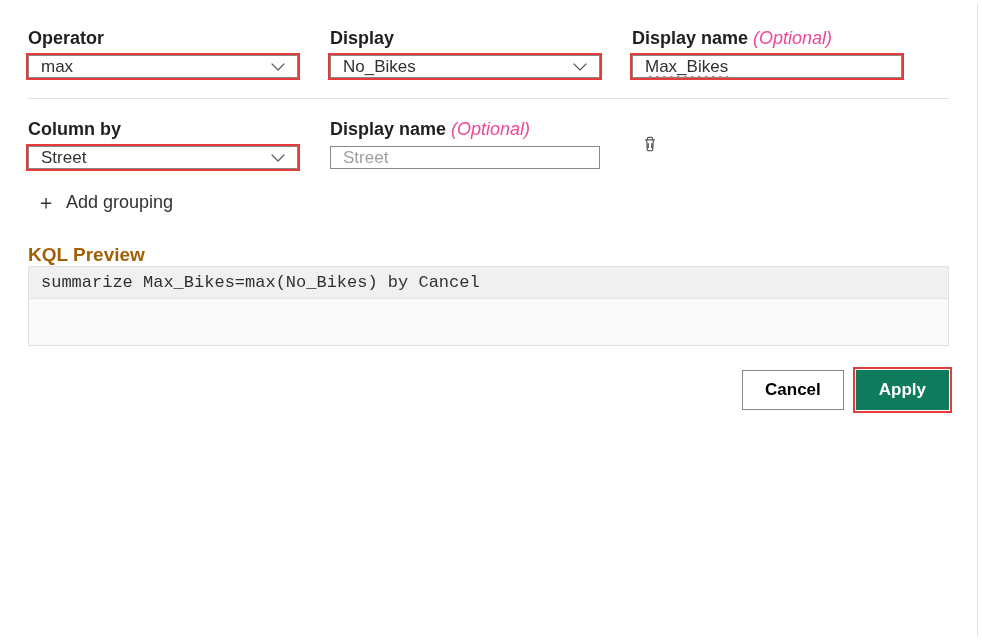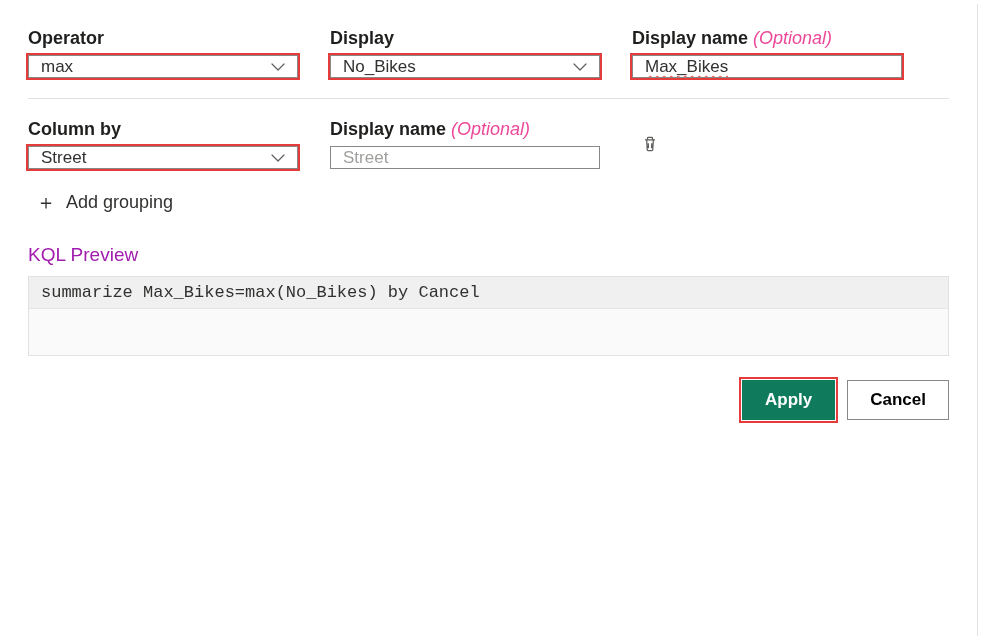--- a/index.html
+++ b/index.html
@@ -112,23 +112,22 @@
     cursor: pointer;
     font-size: 18px;
     color: #323130;
   }
   .add-row .plus {
     font-size: 20px;
     font-weight: 300;
   }
   .preview-label {
     font-size: 19px;
-    font-weight: 400;
-    margin-bottom: 10px;
-    color: #a21caf;
+    font-weight: 700;
+    color: #a16207;
   }
   .preview-box {
     border: 1px solid #e1e1e1;
     background: #fafafa;
     padding: 0;
     font-family: "Consolas", "Courier New", monospace;
     font-size: 17px;
     min-height: 80px;
     margin-bottom: 24px;
   }
@@ -242,17 +241,17 @@
     <span class="plus">＋</span>
     <span>Add grouping</span>
   </div>
 
   <div class="preview-label">KQL Preview</div>
   <div class="preview-box">
     <div class="preview-code">summarize Max_Bikes=max(No_Bikes) by Cancel</div>
   </div>
 
   <div class="footer">
+    <button class="btn">Cancel</button>
     <button class="btn btn-primary">Apply</button>
-    <button class="btn">Cancel</button>
   </div>
 
 </div>
 
 </body></html>

